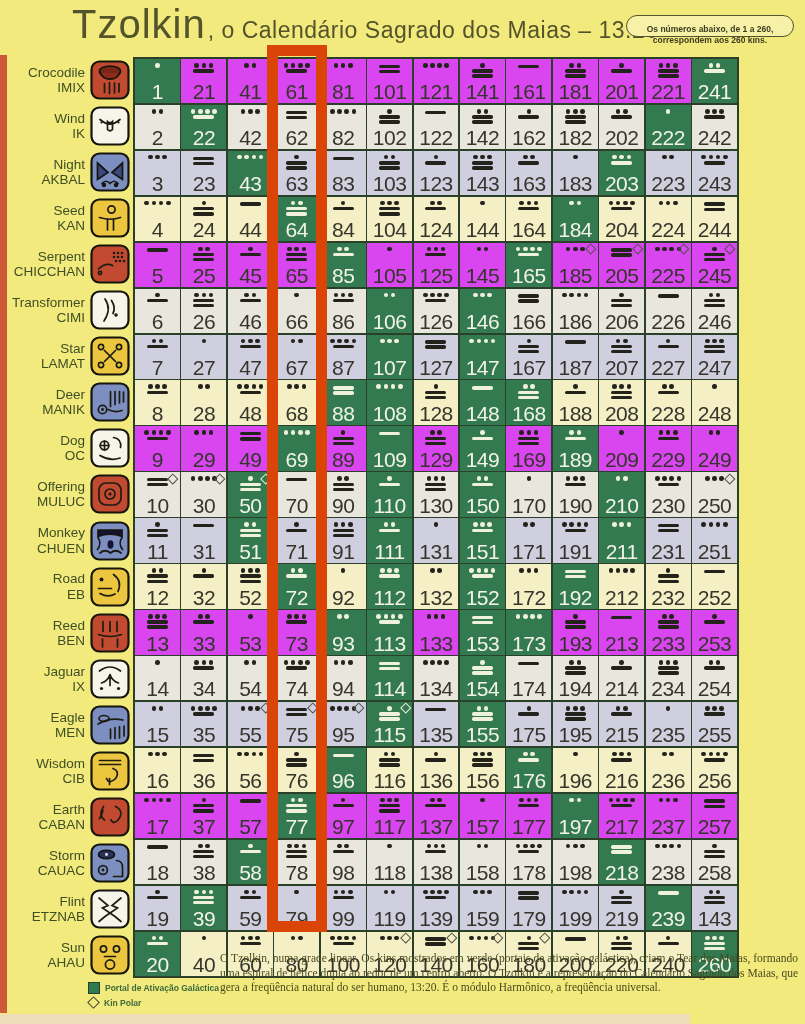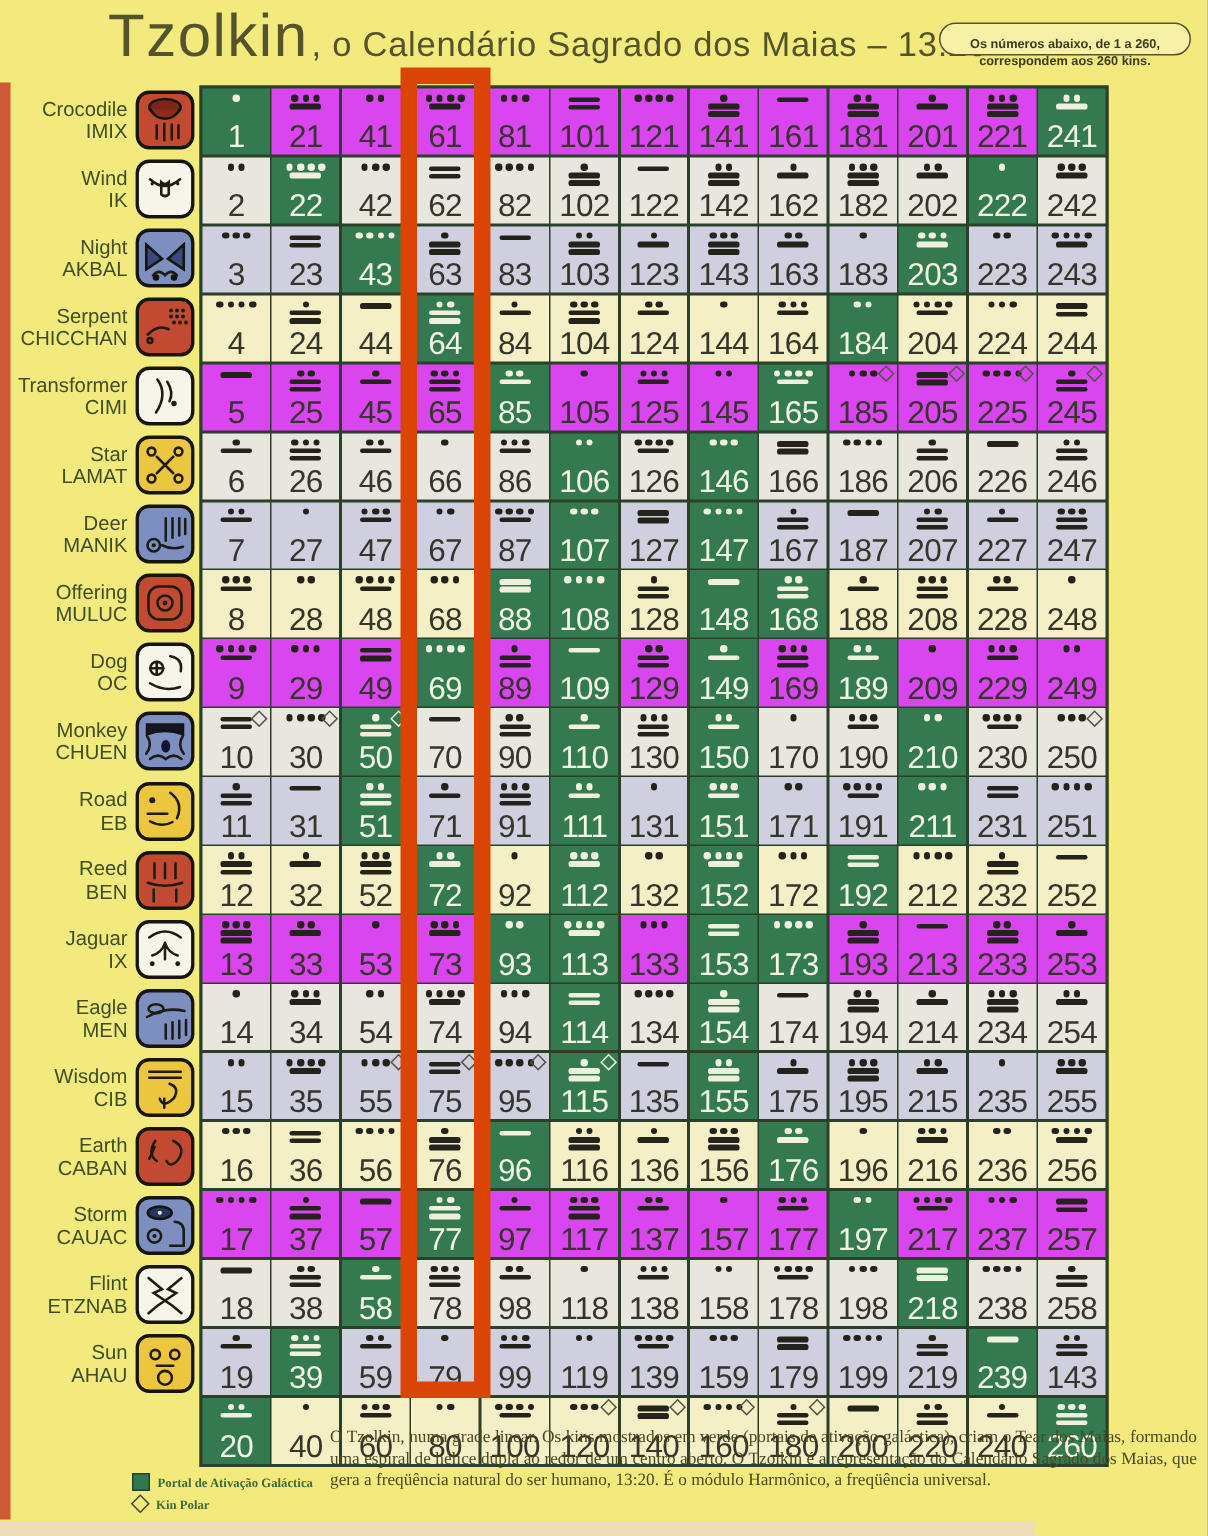--- a/index.html
+++ b/index.html
@@ -38,21 +38,21 @@
   .green .num{color:#f3f4e4;}
   .green .dot,.green .bar{background:#eff1de;}
   .polar{position:absolute;top:2.5px;right:3px;width:5.5px;height:5.5px;transform:rotate(45deg);
          border:1.2px solid #53534a;}
   .green .polar{border-color:#edefd9;}
   
   #redbox{position:absolute;left:267px;top:45px;width:60px;height:887px;box-sizing:border-box;
           border:11px solid #da4507;z-index:6;}
   
   #legend{position:absolute;left:88px;top:982px;font-size:8.5px;color:#3c6a3c;font-weight:bold;}
-  #legend .lrow{display:flex;align-items:center;gap:5px;margin-bottom:3px;font-family:Liberation Serif, serif;}
+  #legend .lrow{display:flex;align-items:center;gap:5px;margin-bottom:3px;}
   .sw-green{width:10px;height:10px;background:#2f7a4f;border:1px solid #23402a;}
   .sw-diamond{width:7px;height:7px;transform:rotate(45deg);border:1.4px solid #444438;margin:1px;}
   #footer{position:absolute;left:220px;top:951px;width:578px;font-family:"Liberation Serif",serif;
           font-size:11.5px;line-height:1.27;text-align:justify;color:#4a4a20;}
   
   #scanstrip{position:absolute;left:0;top:55px;width:7px;height:958px;background:#c8402a;opacity:.85;}
   #scanbottom{position:absolute;left:0;top:1014px;width:690px;height:10px;background:#eedac8;opacity:.8;}
 </style>
 </head>
 <body>
@@ -112,20 +112,34 @@
             <path d="M7.5 11 l10.5 9.5 -10.5 7 z" fill="#39497e" stroke="#15150d"></path>
             <path d="M32.5 11 l-10.5 9.5 10.5 7 z" fill="#39497e" stroke="#15150d"></path>
             <path d="M12 31.5 q4 -4.5 8 0 q4 -4.5 8 0"></path>
             <circle cx="14" cy="33" r="2.2" fill="#15150d" stroke="none"></circle>
             <circle cx="26" cy="33" r="2.2" fill="#15150d" stroke="none"></circle>
           </g>
         </svg>
       </div>
       <div class="sign">
         <div class="lbl">
+          <div>Seed</div>
+          <div>KAN</div>
+        </div>
+        <svg viewBox="0 0 40 40">
+          <rect x="1.5" y="1.5" width="37" height="37" rx="8" fill="#edc63f" stroke="#15150d" stroke-width="2.2"></rect>
+          <g stroke="#1c1c12" stroke-width="1.7" fill="none" stroke-linecap="round">
+            <circle cx="21.5" cy="11.5" r="3.6"></circle>
+            <path d="M9.5 19.5 q11 3.5 21 0"></path>
+            <path d="M17.5 21.5 v10.5 M23.5 21.5 v10.5"></path>
+          </g>
+        </svg>
+      </div>
+      <div class="sign">
+        <div class="lbl">
           <div>Serpent</div>
           <div>CHICCHAN</div>
         </div>
         <svg viewBox="0 0 40 40">
           <rect x="1.5" y="1.5" width="37" height="37" rx="8" fill="#c14a31" stroke="#15150d" stroke-width="2.2"></rect>
           <g stroke="#1c1c12" stroke-width="1.7" fill="none" stroke-linecap="round">
             <path d="M8.5 25 q7 -7 14 -3.5"></path>
             <circle cx="10" cy="29" r="1.6"></circle>
             <g fill="#1c1c12" stroke="none">
               <circle cx="24" cy="9" r="1.3"></circle>
@@ -181,44 +195,44 @@
           <g stroke="#1c1c12" stroke-width="1.7" fill="none" stroke-linecap="round">
             <circle cx="12.5" cy="27.5" r="4.2"></circle>
             <circle cx="12.5" cy="27.5" r="1.4" fill="#1c1c12" stroke="none"></circle>
             <path d="M20.5 9.5 v15 M25 9.5 v13 M29.5 9.5 v11.5 M33.5 10 v10"></path>
             <path d="M18 27.5 q7 3.5 14 1"></path>
           </g>
         </svg>
       </div>
       <div class="sign">
         <div class="lbl">
-          <div>Offering</div>
-          <div>MULUC</div>
-        </div>
-        <svg viewBox="0 0 40 40">
-          <rect x="1.5" y="1.5" width="37" height="37" rx="8" fill="#c14a31" stroke="#15150d" stroke-width="2.2"></rect>
-          <g stroke="#1c1c12" stroke-width="1.7" fill="none" stroke-linecap="round">
-            <rect x="9" y="9" width="22" height="22" rx="7"></rect>
-            <circle cx="20" cy="20" r="5"></circle>
-            <circle cx="20" cy="20" r="1.6" fill="#1c1c12" stroke="none"></circle>
-          </g>
-        </svg>
-      </div>
-      <div class="sign">
-        <div class="lbl">
           <div>Dog</div>
           <div>OC</div>
         </div>
         <svg viewBox="0 0 40 40">
           <rect x="1.5" y="1.5" width="37" height="37" rx="8" fill="#f7f4e9" stroke="#15150d" stroke-width="2.2"></rect>
           <g stroke="#1c1c12" stroke-width="1.7" fill="none" stroke-linecap="round">
             <circle cx="14.5" cy="17.5" r="4.3"></circle>
             <path d="M10.2 17.5 h8.6 M14.5 13.2 v8.6"></path>
             <path d="M23.5 9.5 q8.5 1.5 7 10"></path>
             <path d="M10 27.5 q10 6 20 2.5"></path>
+          </g>
+        </svg>
+      </div>
+      <div class="sign">
+        <div class="lbl">
+          <div>Offering</div>
+          <div>MULUC</div>
+        </div>
+        <svg viewBox="0 0 40 40">
+          <rect x="1.5" y="1.5" width="37" height="37" rx="8" fill="#c14a31" stroke="#15150d" stroke-width="2.2"></rect>
+          <g stroke="#1c1c12" stroke-width="1.7" fill="none" stroke-linecap="round">
+            <rect x="9" y="9" width="22" height="22" rx="7"></rect>
+            <circle cx="20" cy="20" r="5"></circle>
+            <circle cx="20" cy="20" r="1.6" fill="#1c1c12" stroke="none"></circle>
           </g>
         </svg>
       </div>
       <div class="sign">
         <div class="lbl">
           <div>Monkey</div>
           <div>CHUEN</div>
         </div>
         <svg viewBox="0 0 40 40">
           <rect x="1.5" y="1.5" width="37" height="37" rx="8" fill="#7c8fc0" stroke="#15150d" stroke-width="2.2"></rect>

